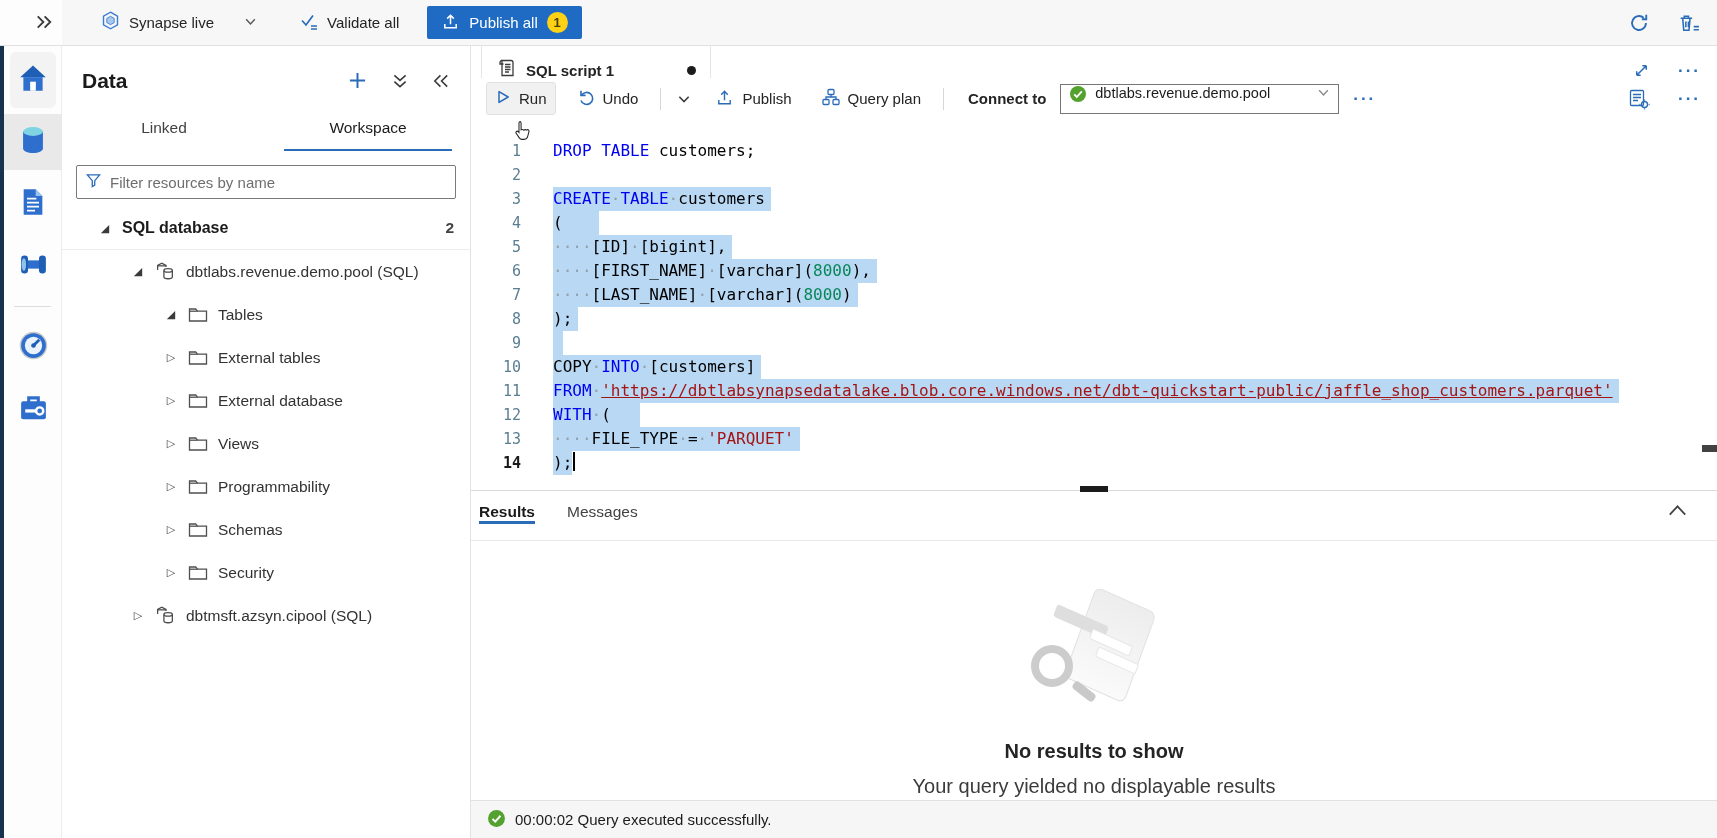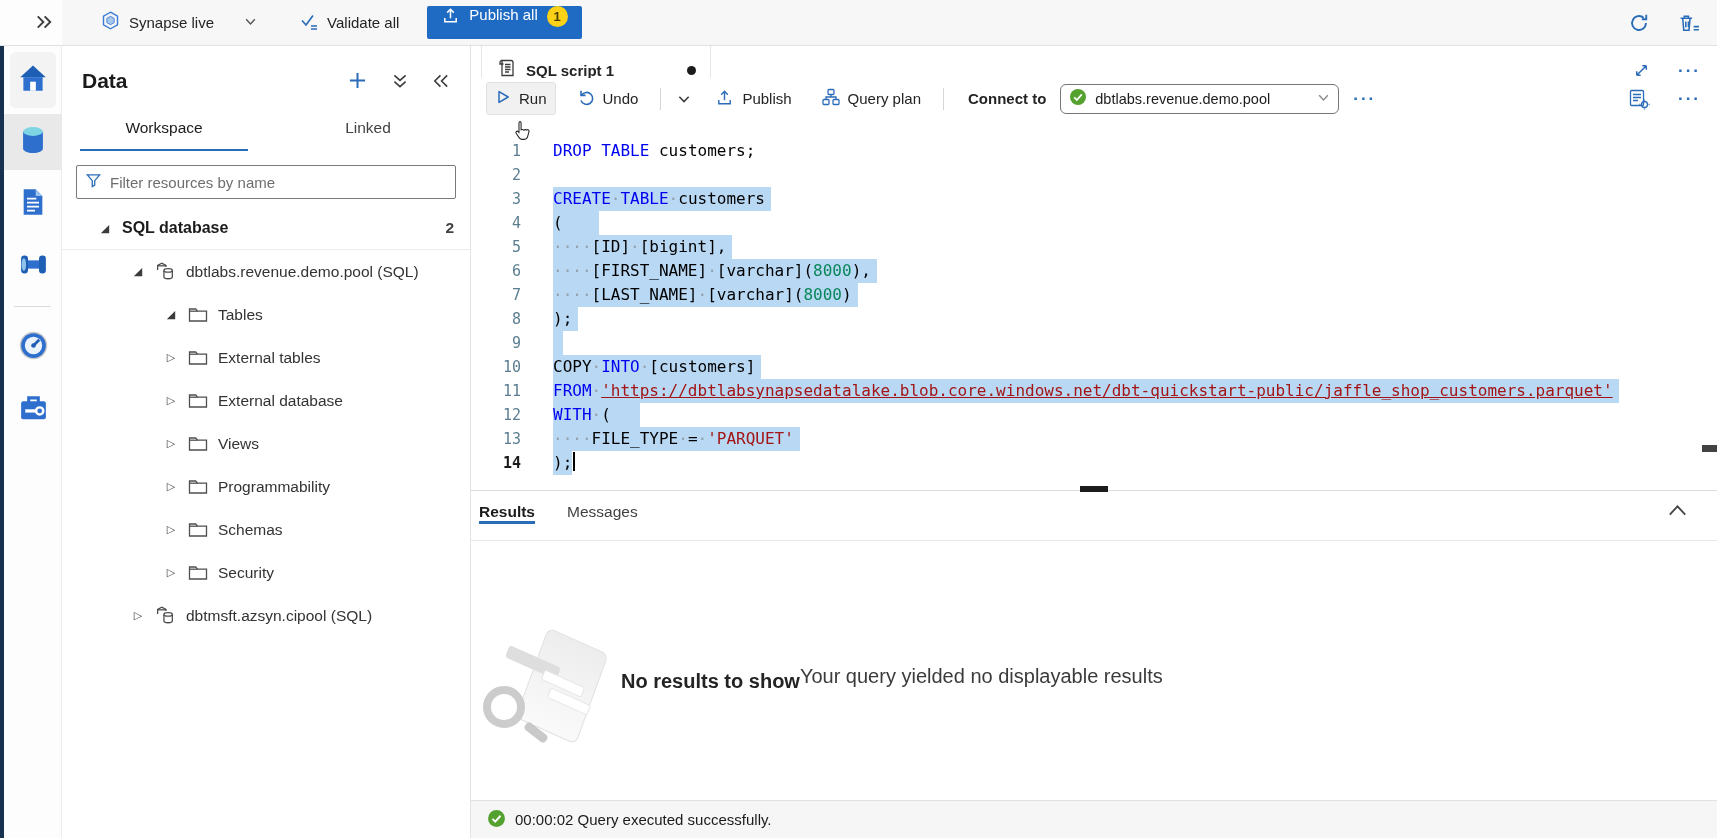--- a/index.html
+++ b/index.html
@@ -8,21 +8,21 @@
   .app{position:relative;width:1717px;height:838px;overflow:hidden;background:#fff}
 
   
   .topbar{position:absolute;top:0;left:0;right:0;height:46px;background:#f7f7f7;border-bottom:1px solid #e1e1e1;display:flex;align-items:center}
   .topbar-left-white{position:absolute;left:0;top:0;width:62px;height:45px;background:#fdfdfd}
   .tb-collapse{position:absolute;left:34px;top:12px;width:22px;height:22px;cursor:pointer}
   .tb-group{display:flex;align-items:center;gap:8px;margin-left:10px;cursor:pointer}
   .tb-mode{margin-left:100px}
   .tb-label{font-size:15px;color:#242424}
   .tb-validate{margin-left:42px}
-  .btn-publish-all{margin-left:28px;height:33px;background:#1f6bc4;color:#fff;border:none;border-radius:2px;display:flex;align-items:flex-start;gap:9px;padding:0 14px;font-size:15px;font-family:inherit;cursor:pointer}
+  .btn-publish-all{margin-left:28px;height:33px;background:#1f6bc4;color:#fff;border:none;border-radius:2px;display:flex;align-items:center;gap:9px;padding:12px 14px;font-size:15px;font-family:inherit;cursor:pointer}
   .badge{width:21px;height:21px;border-radius:50%;background:#fcd116;color:#4a3f00;font-size:13px;font-weight:bold;display:flex;align-items:center;justify-content:center}
   .tb-right{position:absolute;right:14px;top:0;height:46px;display:flex;align-items:center;gap:24px}
   .iconbtn{background:none;border:none;cursor:pointer;display:flex;align-items:center;justify-content:center;padding:2px}
 
   
   .edge{position:absolute;left:0;top:46px;width:4px;bottom:0;background:#16324f}
   .rail{position:absolute;left:4px;top:46px;width:58px;bottom:0;background:#fdfdfd;border-right:1px solid #ececec}
   .rail-item{width:58px;height:56px;display:flex;align-items:center;justify-content:center;cursor:pointer;margin-top:6px}
   .rail-item.home{background:#f3f3f3;border-radius:6px;width:46px;margin-left:6px}
   .rail-item.active{background:#e9e9e9;width:58px;margin-left:0;border-radius:0}
@@ -55,21 +55,21 @@
   .doc-tab .t-title{font-size:15px;font-weight:bold;color:#242424;white-space:nowrap}
   .dirty-dot{width:9px;height:9px;border-radius:50%;background:#1b1b1b;margin-left:auto}
   .tabstrip-right{position:absolute;right:16px;top:0;height:48px;display:flex;align-items:center;gap:26px}
   .dots{color:#2b6cb8;font-size:17px;font-weight:bold;letter-spacing:2px;line-height:1;cursor:pointer}
 
   .toolbar{position:absolute;top:32px;left:0;right:0;height:41px;display:flex;align-items:center;padding:0 16px;gap:14px;background:#fff}
   .tbtn{display:flex;align-items:center;gap:8px;font-size:15px;color:#242424;background:none;border:none;font-family:inherit;cursor:pointer;padding:6px 8px;border-radius:2px}
   .tbtn.hovered{background:#f1f1f1;outline:1px solid #e0e0e0}
   .tb-divider{width:1px;height:22px;background:#d6d6d6}
   .connect-label{font-size:15px;font-weight:bold;color:#242424;margin-left:10px}
-  .connect-select{width:279px;height:30px;border:1px solid #767676;border-radius:6px;display:flex;align-items:center;gap:8px;padding:0 8px;cursor:pointer;background:#fff}
+  .connect-select{width:279px;height:30px;border:1px solid #767676;border-radius:0;display:flex;align-items:flex-start;gap:8px;padding:0 8px;cursor:pointer;background:#fff}
   .connect-select .pool{font-size:14.5px;color:#1b1b1b;white-space:nowrap;overflow:hidden}
   .toolbar-right{margin-left:auto;display:flex;align-items:center;gap:26px}
 
   
   .editor{position:absolute;top:89px;left:0;right:0;height:355px;overflow:hidden;padding-top:4px;background:#fff}
   .line{display:flex;height:24px;line-height:24px;font-family:"DejaVu Sans Mono","Liberation Mono",monospace;font-size:16px;white-space:pre}
   .ln{width:30px;margin-left:20px;text-align:right;color:#5b7e91;font-size:15px;flex:none;cursor:pointer}
   .ln.active{color:#1b1b1b;font-weight:bold}
   .lc{margin-left:32px}
   .sel{background:#b9d8f4;display:inline-block;height:24px}
@@ -82,21 +82,21 @@
   .caret{display:inline-block;width:2px;height:19px;background:#000;vertical-align:-3px;margin-left:1px}
   .vscroll-thumb{position:absolute;right:0;top:399px;width:15px;height:7px;background:#424242}
   .editor-bottom-border{position:absolute;top:444px;left:0;right:0;height:1px;background:#dcdcdc}
   .drag-handle{position:absolute;top:440px;left:50%;margin-left:-14px;width:28px;height:6px;background:#1b1b1b;cursor:row-resize;z-index:3}
 
   
   .results-tabs{position:absolute;top:445px;left:0;right:0;height:49px;display:flex;align-items:flex-start;padding:12px 8px 0;gap:32px;background:#fff}
   .rtab{font-size:15.5px;color:#424242;cursor:pointer;border-bottom:3px solid transparent}
   .rtab.active{color:#1b1b1b;font-weight:bold;border-bottom-color:#2b6cb8}
   .collapse-results{margin-left:auto;margin-right:22px;cursor:pointer}
-  .results-body{position:absolute;top:494px;left:0;right:0;height:260px;border-top:1px solid #e8e8e8;background:#fff;display:flex;flex-direction:row;align-items:center}
+  .results-body{position:absolute;top:494px;left:0;right:0;height:260px;border-top:1px solid #e8e8e8;background:#fff;display:flex;flex-direction:column;align-items:center}
   .empty-title{font-size:20px;font-weight:bold;color:#242424;margin-top:22px}
   .empty-sub{font-size:20px;color:#3b3b3b;margin-top:12px}
 
   
   .illus{position:relative;width:150px;height:125px;margin-top:52px}
   .illus .panel{position:absolute;left:58px;top:4px;width:66px;height:96px;background:linear-gradient(180deg,#ededed,#fafafa);border:1px solid #e0e0e0;border-radius:7px;transform:rotate(20deg) skewY(4deg)}
   .illus .bar-dark{position:absolute;left:34px;top:22px;width:56px;height:13px;background:#dedede;border-radius:3px;transform:rotate(20deg) skewY(4deg)}
   .illus .row1{position:absolute;left:70px;top:44px;width:44px;height:11px;background:#fff;border:1px solid #e6e6e6;border-radius:2px;transform:rotate(20deg) skewY(4deg)}
   .illus .row2{position:absolute;left:76px;top:62px;width:44px;height:11px;background:#fff;border:1px solid #e6e6e6;border-radius:2px;transform:rotate(20deg) skewY(4deg)}
   .illus .lens{position:absolute;left:12px;top:52px;width:42px;height:42px;border:8px solid #cccccc;border-radius:50%;background:rgba(255,255,255,.7)}
@@ -246,22 +246,22 @@
             </svg>
         </span>
         <span class="iconbtn">
           <svg viewBox="0 0 16 14" width="18" height="16" fill="none" stroke="#3b3b3b" stroke-width="1.4">
               <path d="M7.5 2L2.5 7l5 5M13.5 2l-5 5 5 5"></path>
             </svg>
         </span>
       </div>
     </div>
     <div class="dp-tabs">
+      <div class="dp-tab">Linked</div>
       <div class="dp-tab active">Workspace</div>
-      <div class="dp-tab">Linked</div>
     </div>
     <div class="dp-filter">
       <span>
         <svg viewBox="0 0 18 18" width="17" height="17" fill="none" stroke="#2b6cb8" stroke-width="1.4">
             <path d="M2.5 3h13l-5.2 6.2v4.6l-2.6 1.7V9.2z"></path>
           </svg>
       </span>
       <input type="text" placeholder="Filter resources by name" style="">
     </div>
     <div class="tree" id="tree">

